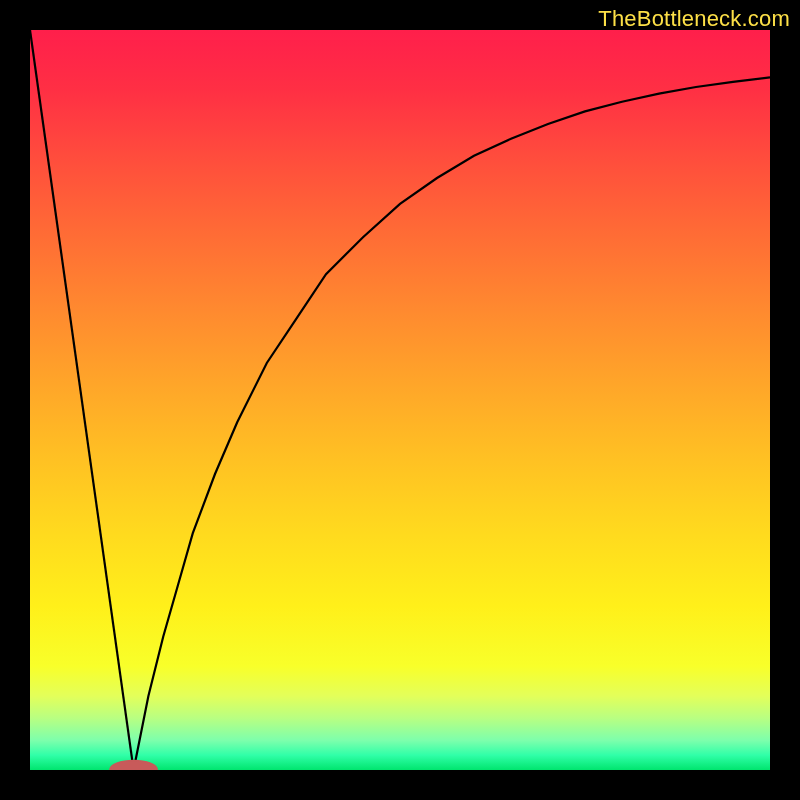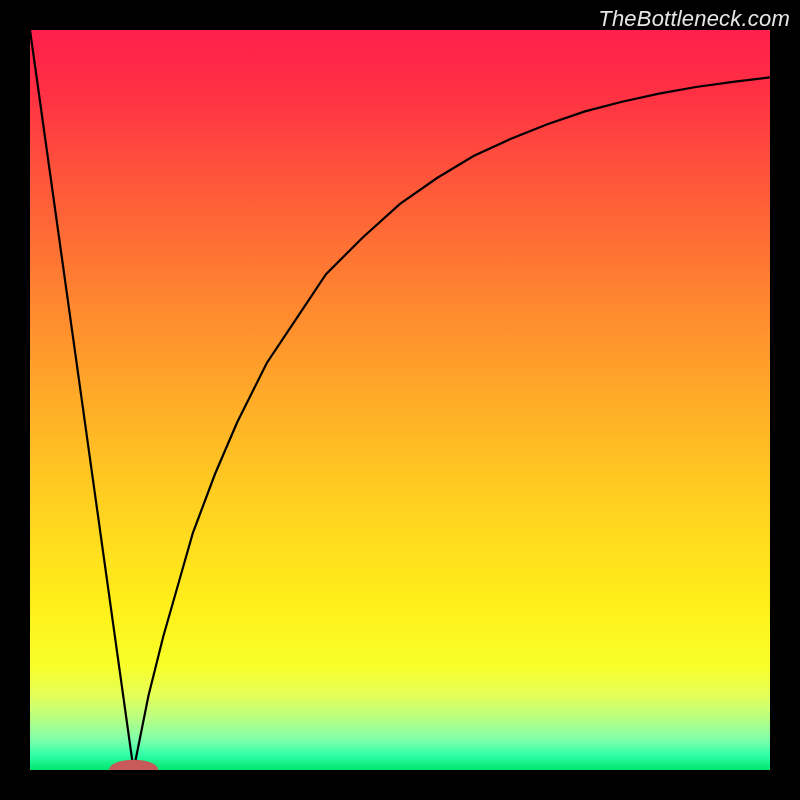--- a/index.html
+++ b/index.html
@@ -44,25 +44,24 @@
   .plot-area svg {
     position: absolute;
     inset: 0;
     width: 100%;
     height: 100%;
   }
   .watermark {
     position: absolute;
     top: 6px;
     right: 10px;
-    color: #e5e5e5;
+    color: #fde047;
     font-size: 22px;
     letter-spacing: 0.2px;
     font-weight: 500;
-    font-style: italic;
   }
 </style>
 </head>
 <body>
 
 <div class="frame">
   <div class="watermark">TheBottleneck.com</div>
 
   <div class="plot-area">
     <svg viewBox="0 0 100 100" preserveAspectRatio="none">

